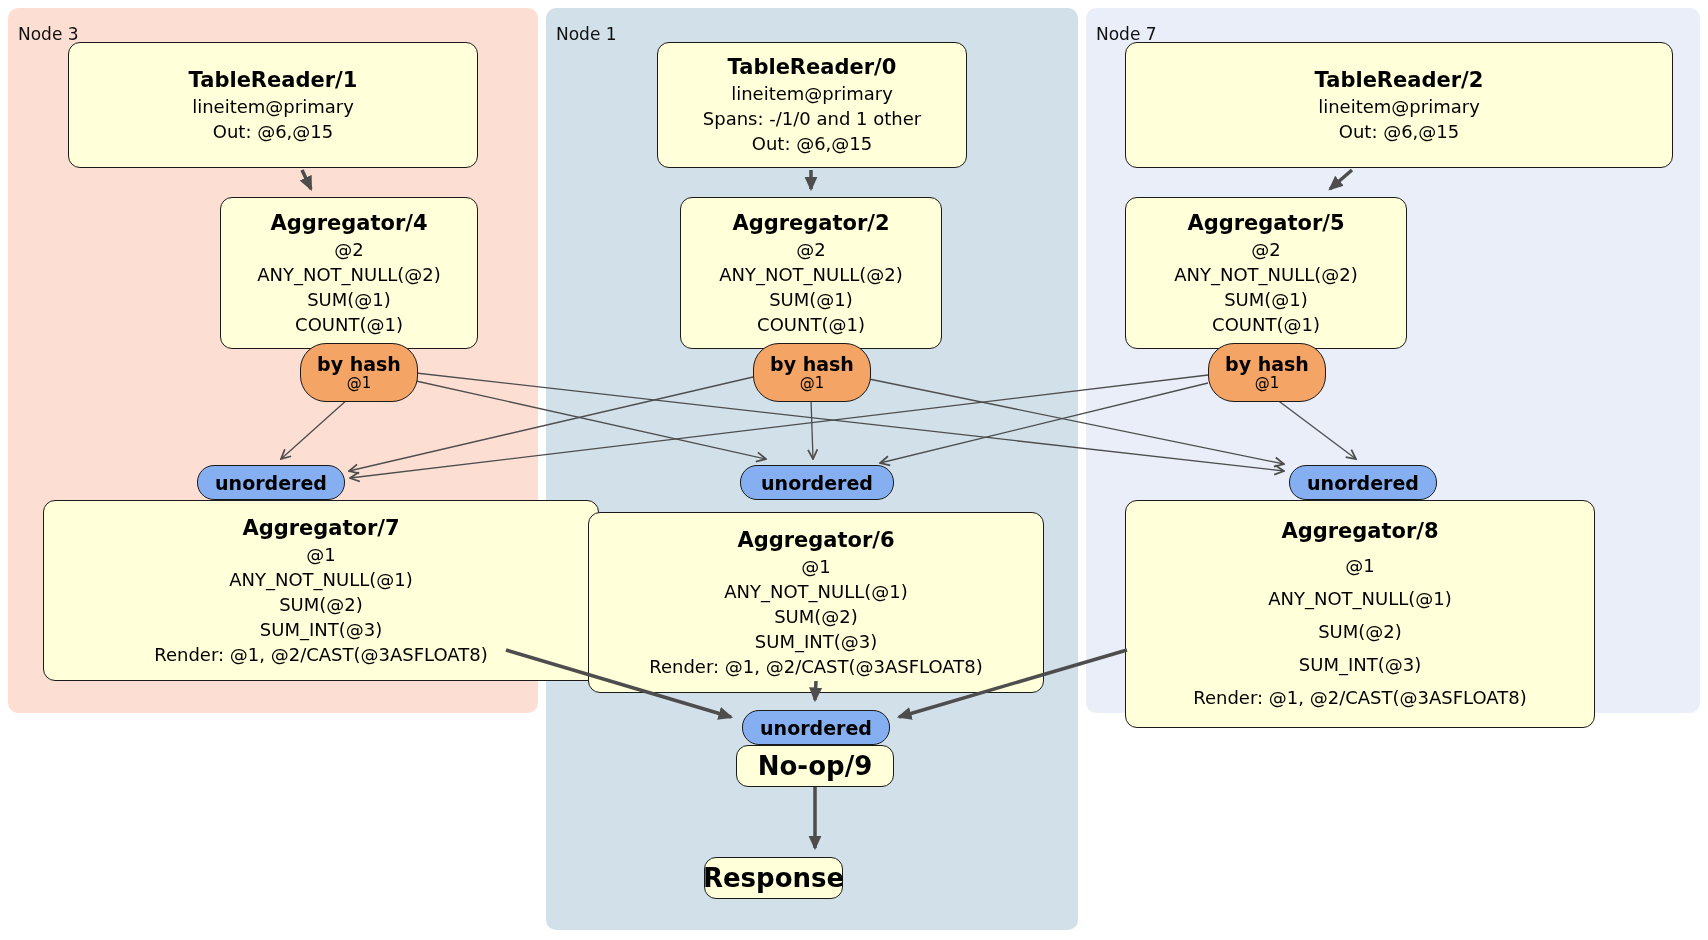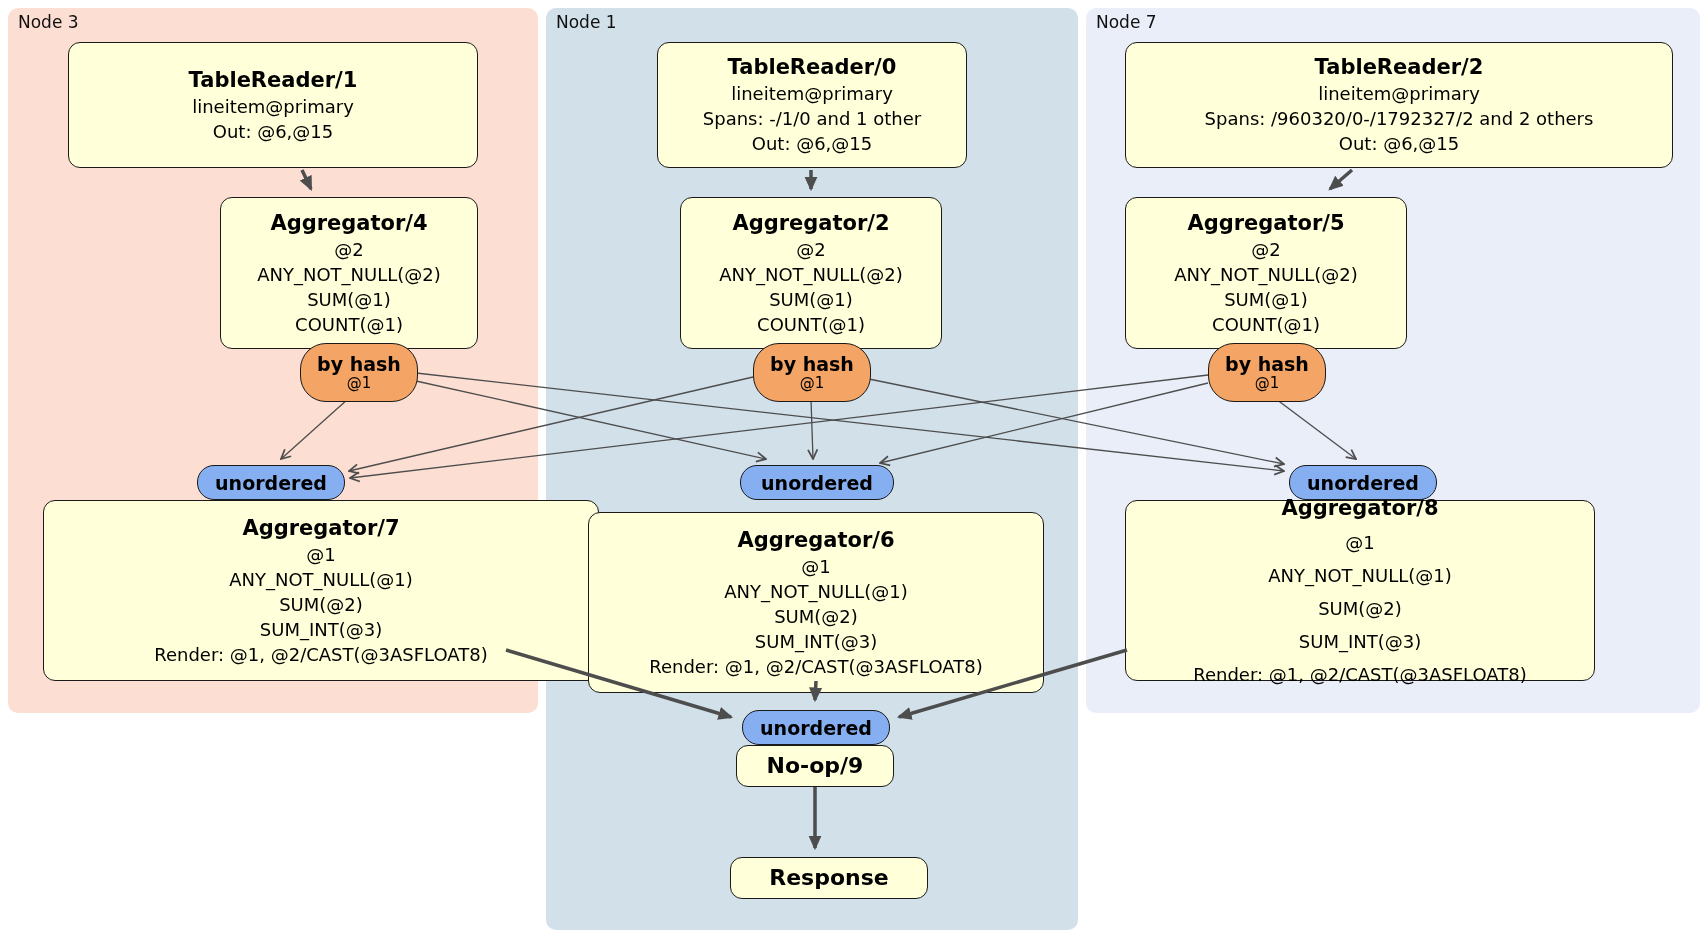--- a/index.html
+++ b/index.html
@@ -1,45 +1,45 @@
 <!DOCTYPE html>
 <html style="--node3-bg: #fcdfd2; --node1-bg: #d2e0ea; --node2-bg: #e9eef9; --processor-fill: #ffffd9; --router-fill: #f4a464; --sync-fill: #86aff2; --edge: #4d4d4d; --border: #1a1a1a;"><head>
 <meta charset="utf-8">
 <style>
   html,body{margin:0;padding:0;background:#ffffff;}
   .stage{
     position:relative;width:1708px;height:940px;overflow:hidden;
     font-family:"DejaVu Sans","Liberation Sans",sans-serif;color:#000;
   }
   .region{position:absolute;border-radius:10px;}
-  .region-label{position:absolute;left:10px;top:4px;font-size:17px;color:#101010;}
+  .region-label{position:absolute;left:10px;top:16px;font-size:17px;color:#101010;}
   #region-node3{left:8px;top:8px;width:530px;height:705px;background:var(--node3-bg,#fcdfd2);}
   #region-node1{left:546px;top:8px;width:532px;height:922px;background:var(--node1-bg,#d2e0ea);}
   #region-node2{left:1086px;top:8px;width:614px;height:705px;background:var(--node2-bg,#e9eef9);}
 
   .box{
     position:absolute;background:var(--processor-fill,#ffffd9);
     border:1.6px solid var(--border,#1a1a1a);border-radius:12px;
     display:flex;flex-direction:column;align-items:center;justify-content:center;
     text-align:center;line-height:25px;font-size:18px;padding:0 6px;box-sizing:border-box;
   }
   .box-title{font-weight:bold;font-size:21px;line-height:27px;}
-  .big-title{font-size:22px;line-height:28px;}
+  .big-title{font-size:26px;line-height:28px;}
 
   #tablereader1{left:68px;top:42px;width:410px;height:126px;}
   #tablereader0{left:657px;top:42px;width:310px;height:126px;}
   #tablereader2{left:1125px;top:42px;width:548px;height:126px;}
   #aggregator4{left:220px;top:197px;width:258px;height:152px;}
   #aggregator3{left:680px;top:197px;width:262px;height:152px;}
   #aggregator5{left:1125px;top:197px;width:282px;height:152px;}
   #aggregator7{left:43px;top:500px;width:556px;height:181px;}
   #aggregator6{left:588px;top:512px;width:456px;height:181px;}
-  #aggregator8{left:1125px;top:500px;width:470px;height:181px;gap:8px;}
+  #aggregator8{left:1125px;top:500px;width:470px;height:228px;gap:8px;}
   #noop9{left:736px;top:745px;width:158px;height:42px;}
-  #response{left:730px;top:857px;width:198px;height:42px;}
+  #response{left:704px;top:857px;width:139px;height:42px;}
 
   .router{
     position:absolute;background:var(--router-fill,#f4a464);
     border:1.6px solid var(--border,#1a1a1a);border-radius:26px;
     display:flex;flex-direction:column;align-items:center;justify-content:center;
     text-align:center;
   }
   .router-label{font-weight:bold;font-size:19px;line-height:22px;}
   .router-detail{font-size:15px;line-height:17px;}
   #hash4{left:300px;top:343px;width:116px;height:57px;}
@@ -83,21 +83,20 @@
   </div>
   <div class="box" id="tablereader0">
     <div class="box-title">TableReader/0</div>
     <div>lineitem@primary</div>
     <div>Spans: -/1/0 and 1 other</div>
     <div>Out: @6,@15</div>
   </div>
   <div class="box" id="tablereader2">
     <div class="box-title">TableReader/2</div>
     <div>lineitem@primary</div>
-    <div>Spans: /960320/0-/1792327/2 and 2 others</div>
     <div>Out: @6,@15</div>
   </div>
 
   <div class="box" id="aggregator4">
     <div class="box-title">Aggregator/4</div>
     <div>@2</div>
     <div>ANY_NOT_NULL(@2)</div>
     <div>SUM(@1)</div>
     <div>COUNT(@1)</div>
   </div>

